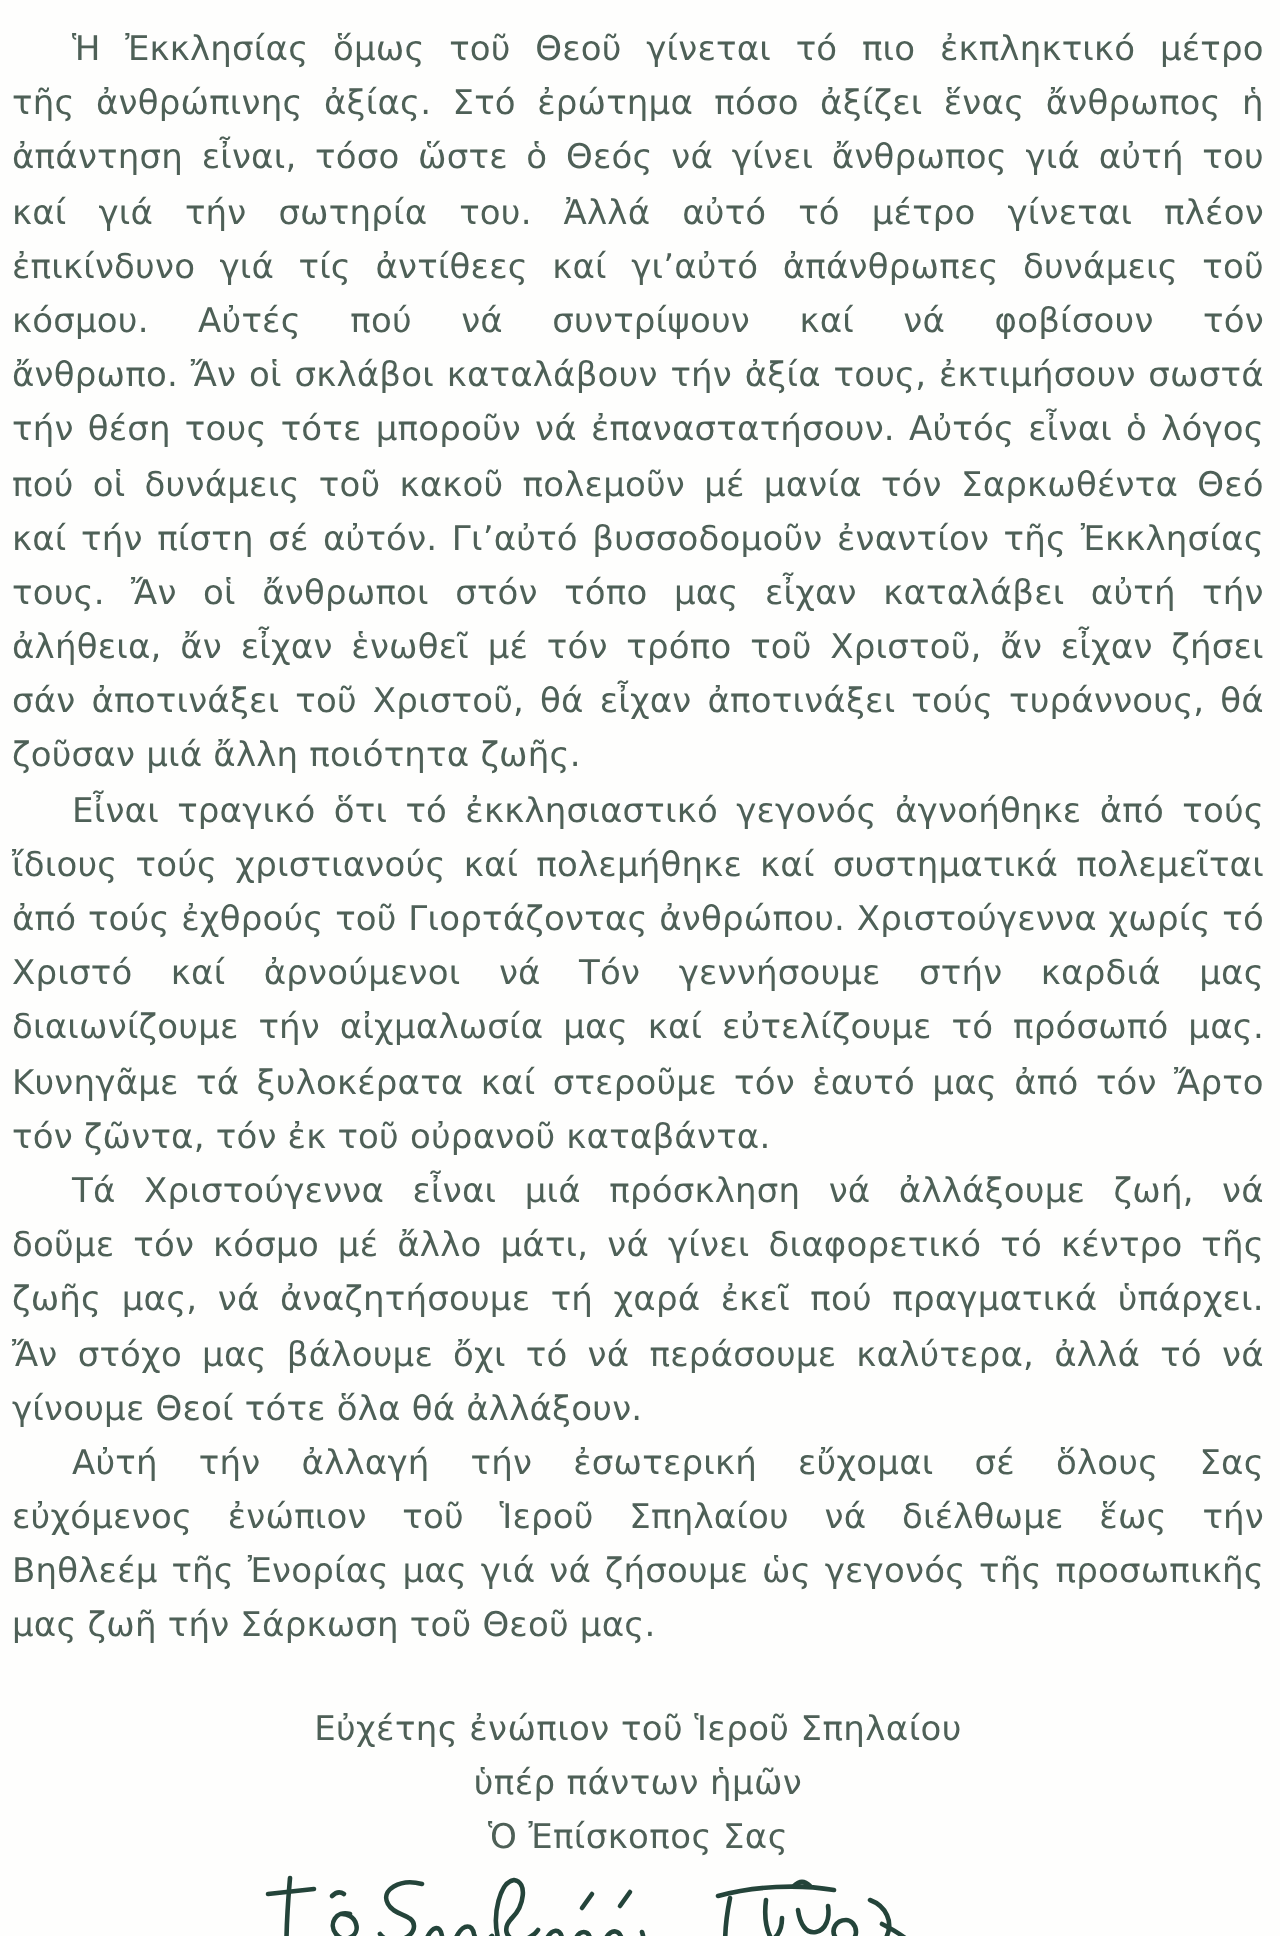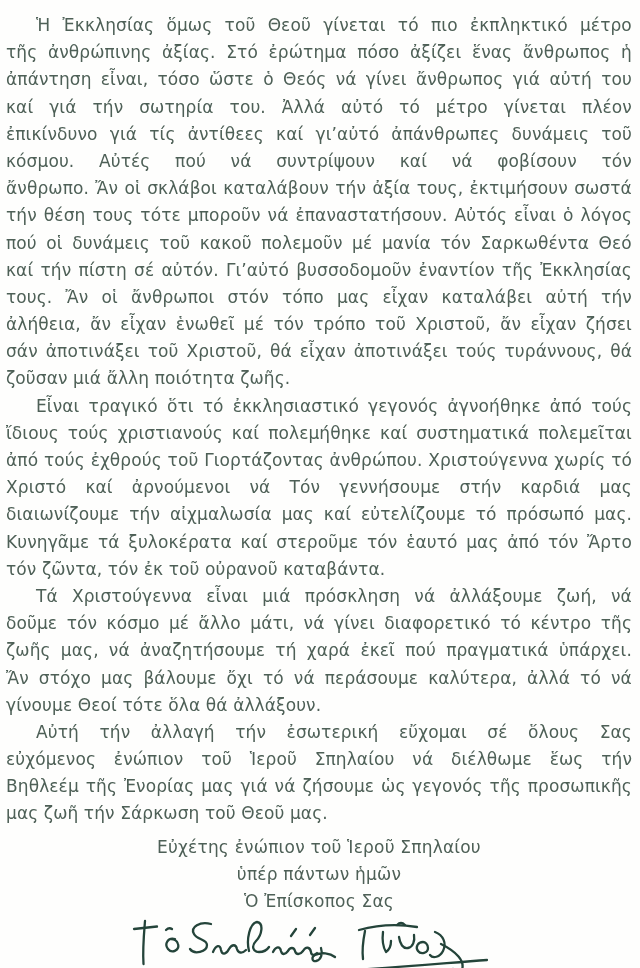--- a/index.html
+++ b/index.html
@@ -26,21 +26,21 @@
     letter-spacing: 0.1px;
     white-space: nowrap;
     overflow: hidden;
   }
   .line.just {
     display: flex;
     justify-content: space-between;
   }
   .line.indent { padding-left: 30px; }
   .closing {
-    margin-top: 6px;
+    margin-top: 24px;
     text-align: center;
   }
   .closing .closing-line {
     height: 27.4px;
     font-size: 17px;
     line-height: 27.4px;
     letter-spacing: 0.2px;
   }
   .signature-row {
     margin-top: 2px;

